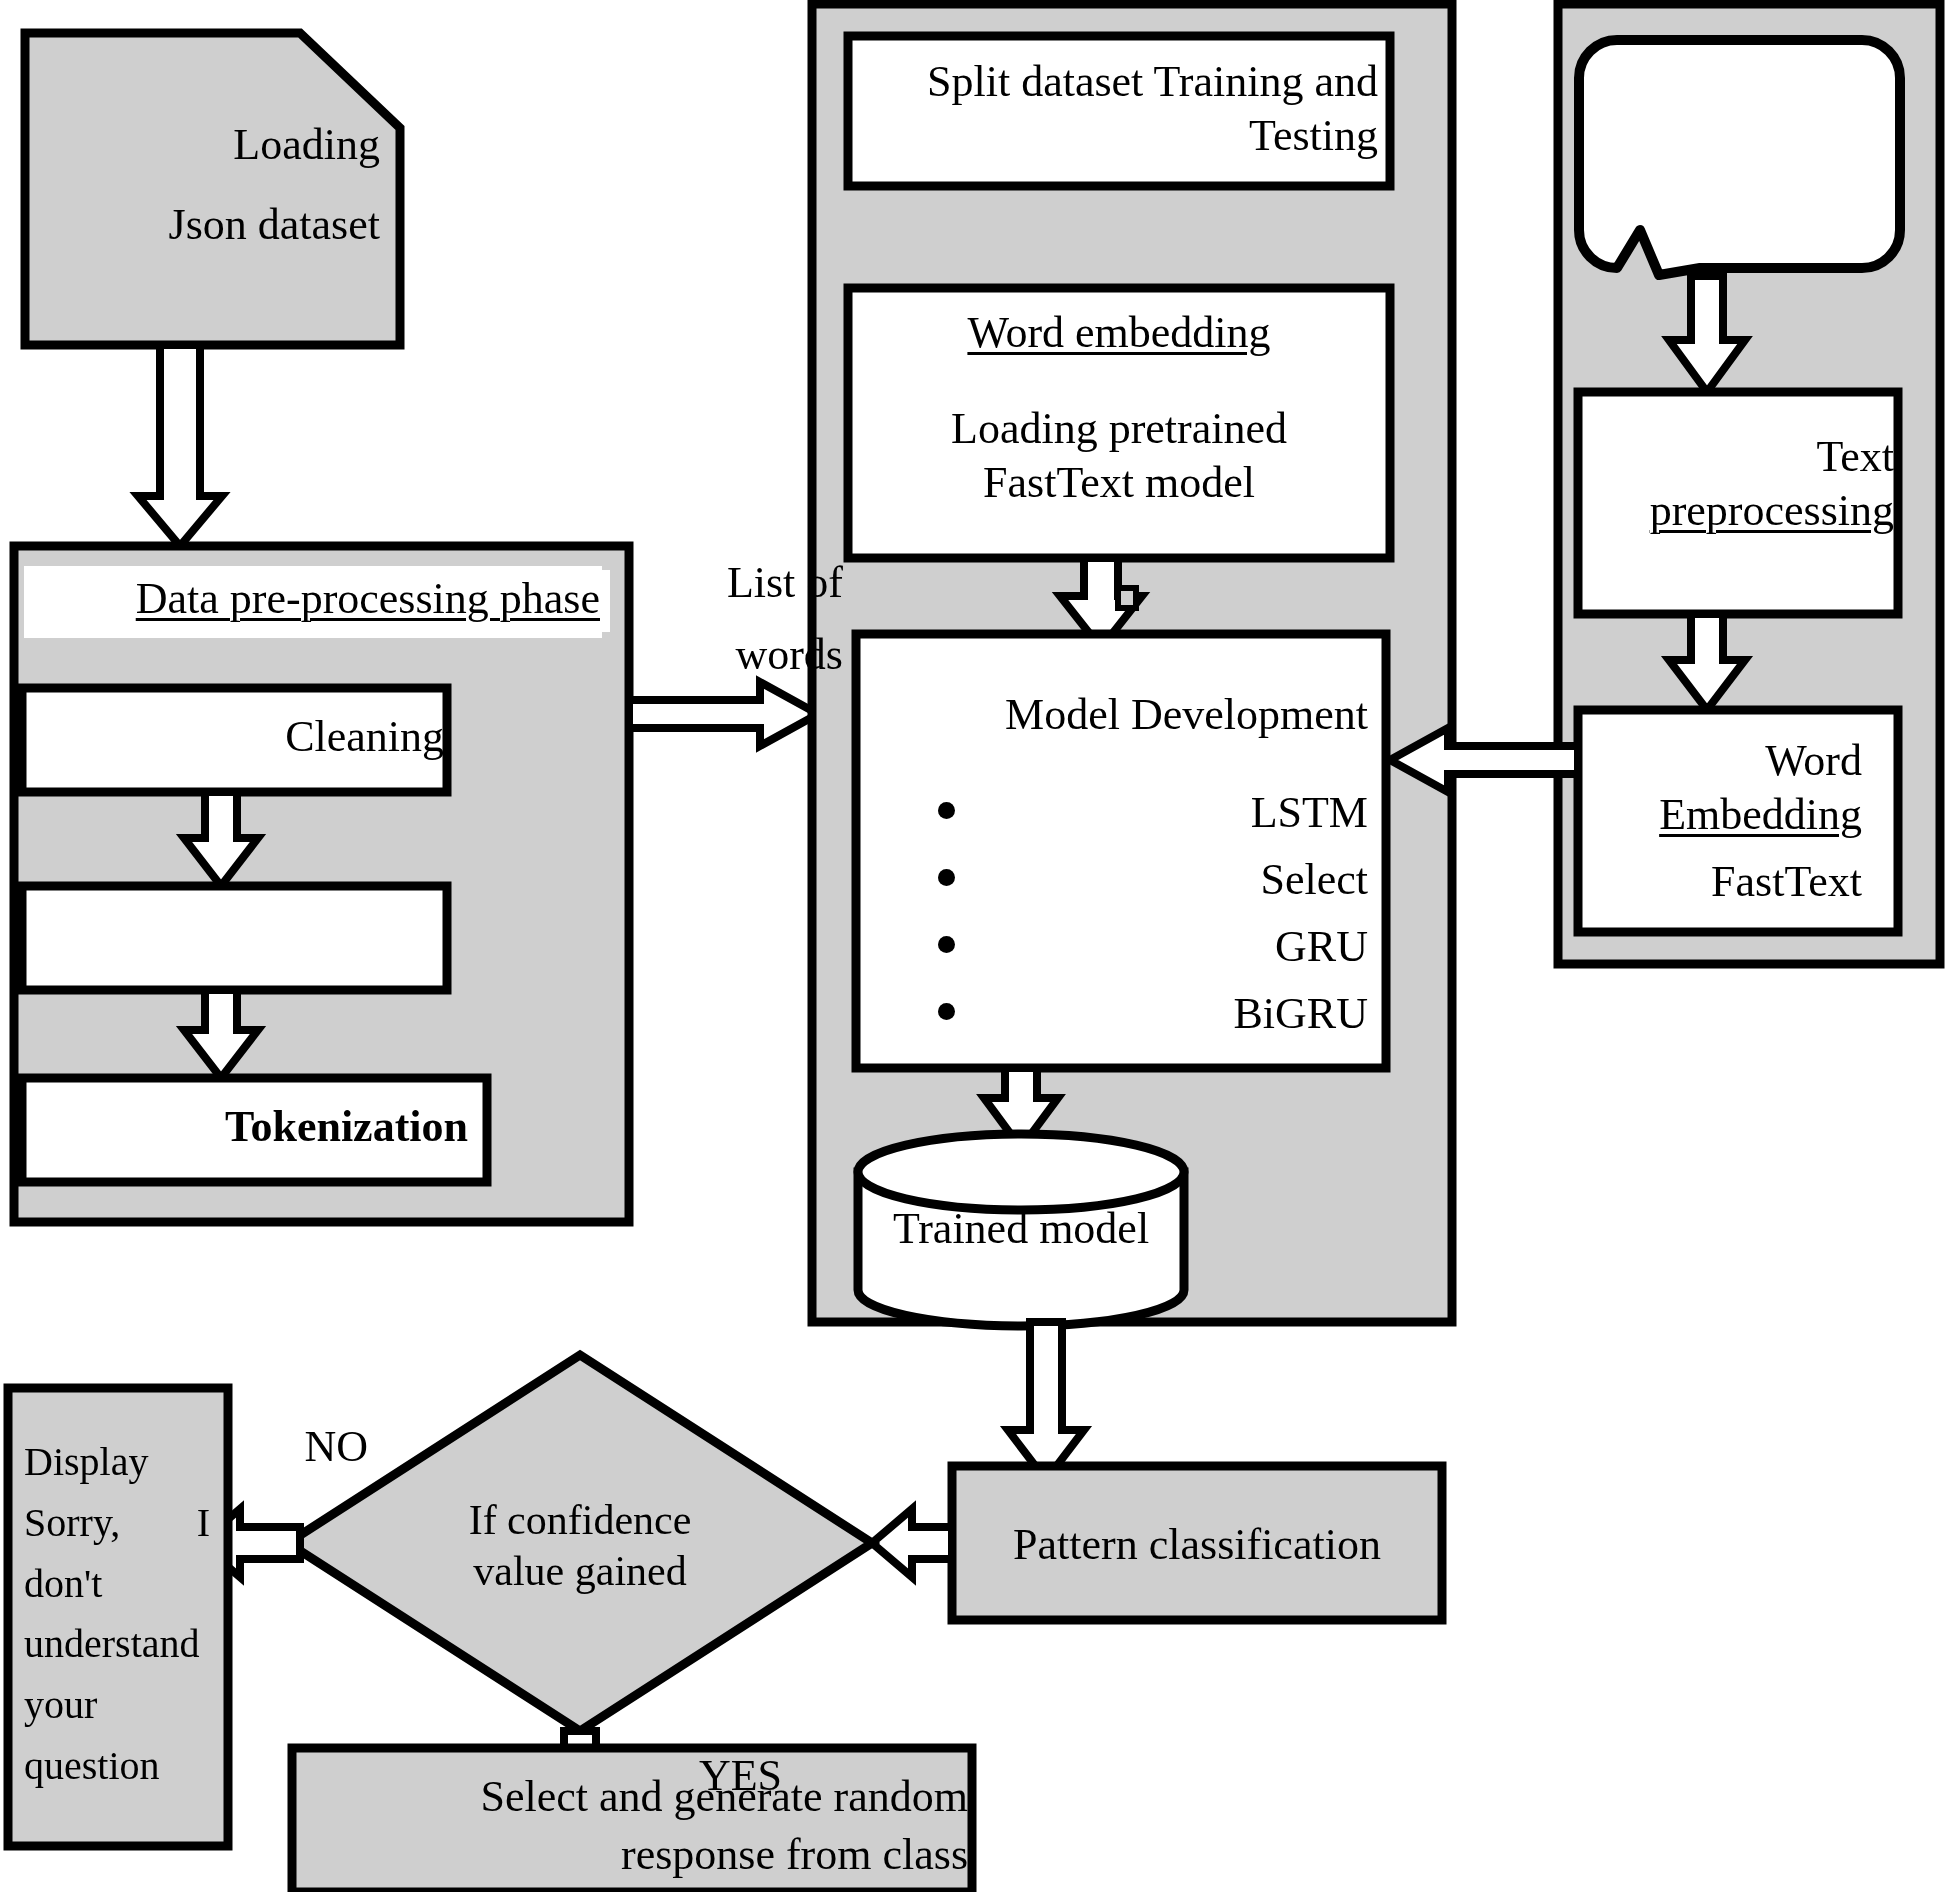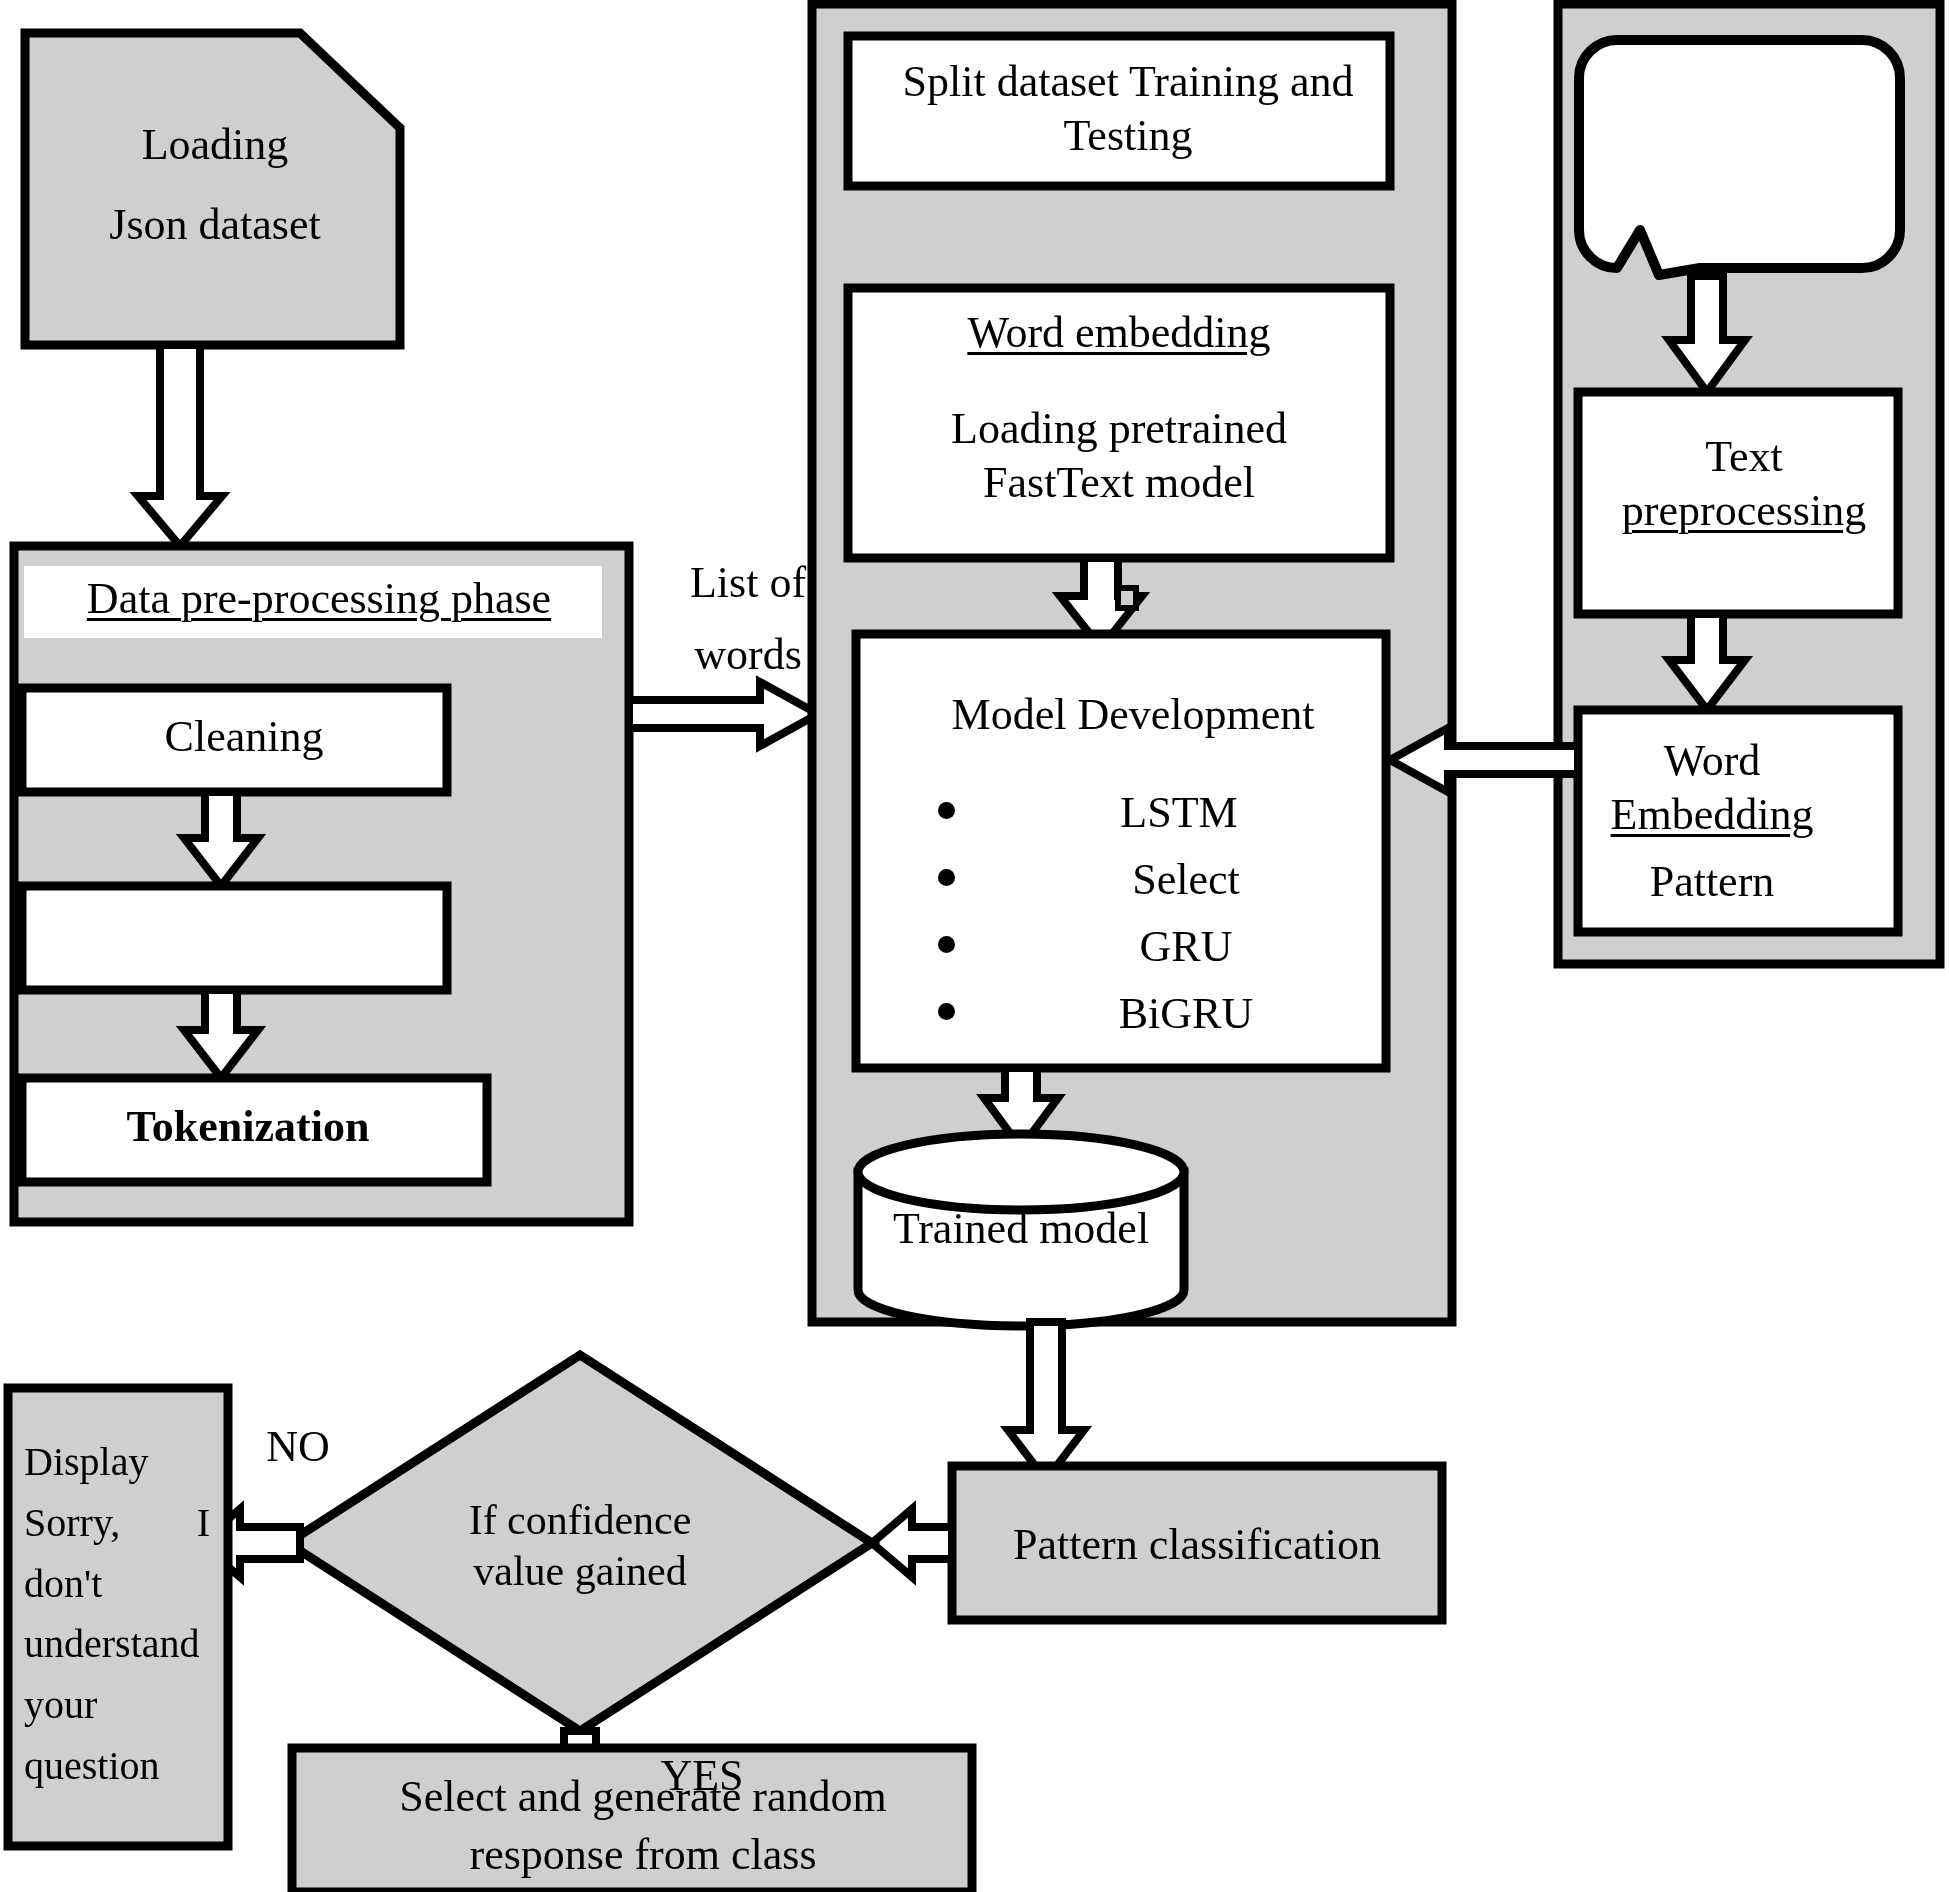--- a/index.html
+++ b/index.html
@@ -7,21 +7,21 @@
     position:relative;
     width:1949px;height:1892px;
     background:#ffffff;
     font-family:"Liberation Serif","DejaVu Serif",serif;
     color:#000000;
     overflow:hidden;
   }
   svg.layer{position:absolute;left:0;top:0;width:1949px;height:1892px;pointer-events:none;}
   .txt{position:absolute;z-index:5;color:#000;line-height:1.22;}
   .c{text-align:center;}
-  .l{text-align:center;}
+  .l{text-align:right;}
   .j{text-align:justify;text-align-last:justify;}
   .u{text-decoration:underline;text-underline-offset:5px;text-decoration-thickness:3px;}
   .big{font-size:44px;}
   .med{font-size:42px;}
   .sm{font-size:40px;}
   ul.models{margin:0;padding:0 0 0 92px;list-style:none;}
   ul.models li{position:relative;font-size:44px;line-height:1.52;}
   ul.models li:before{
     content:"";position:absolute;left:-52px;top:22px;
     width:17px;height:17px;border-radius:50%;background:#000;
@@ -156,21 +156,21 @@
 
   <div class="txt l big" style="left:1594px;top:430px;width:300px;">
     <div>Text</div>
     <div><span class="u">preprocessing</span></div>
   </div>
 
   <div class="txt l big" style="left:1562px;top:734px;width:300px;">
     <div>Word</div>
     <div><span class="u">Embedding</span></div>
     <div style="height:14px;"></div>
-    <div>Pattern</div>
+    <div>FastText</div>
   </div>
 
   <div class="txt c big" style="left:962px;top:1518px;width:470px;">Pattern classification</div>
 
   <div class="txt c med" style="left:400px;top:1495px;width:360px;">
     <div>If confidence</div>
     <div>value gained</div>
   </div>
 
   <div class="txt l big" style="left:228px;top:1420px;width:140px;">NO</div>

